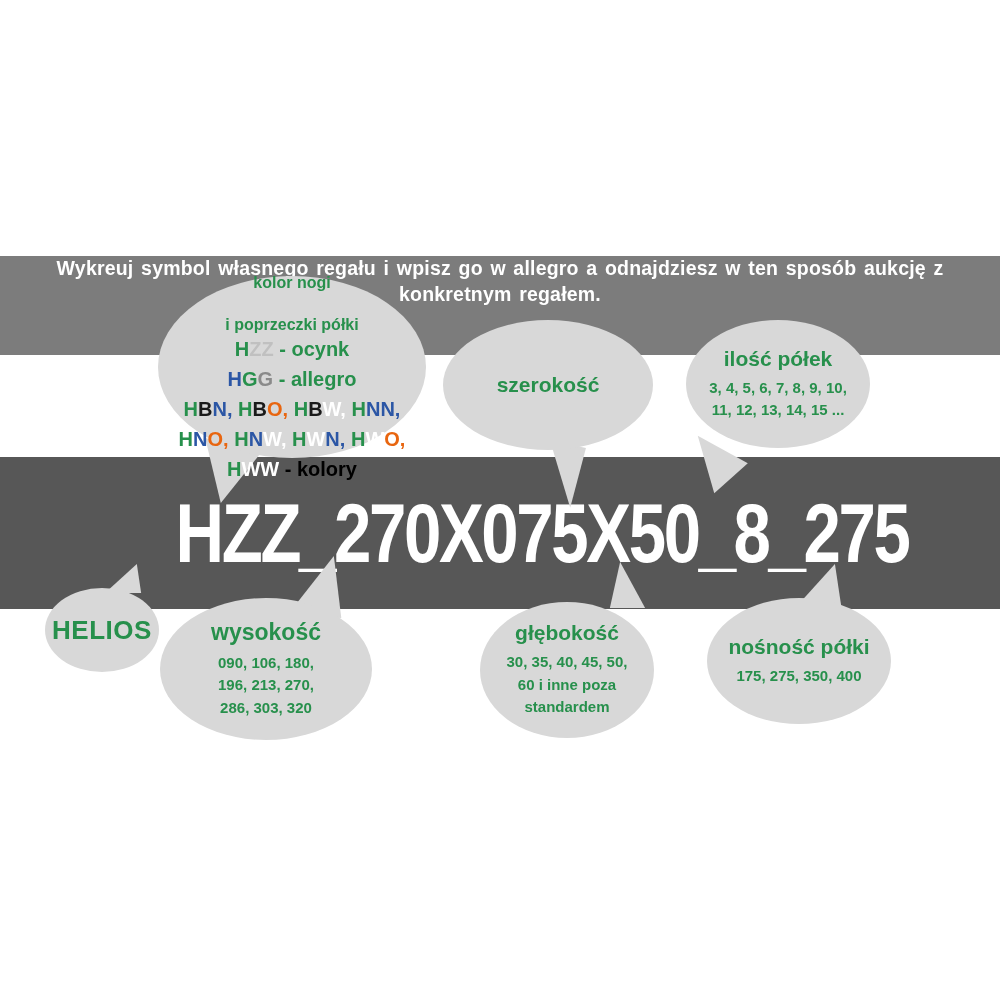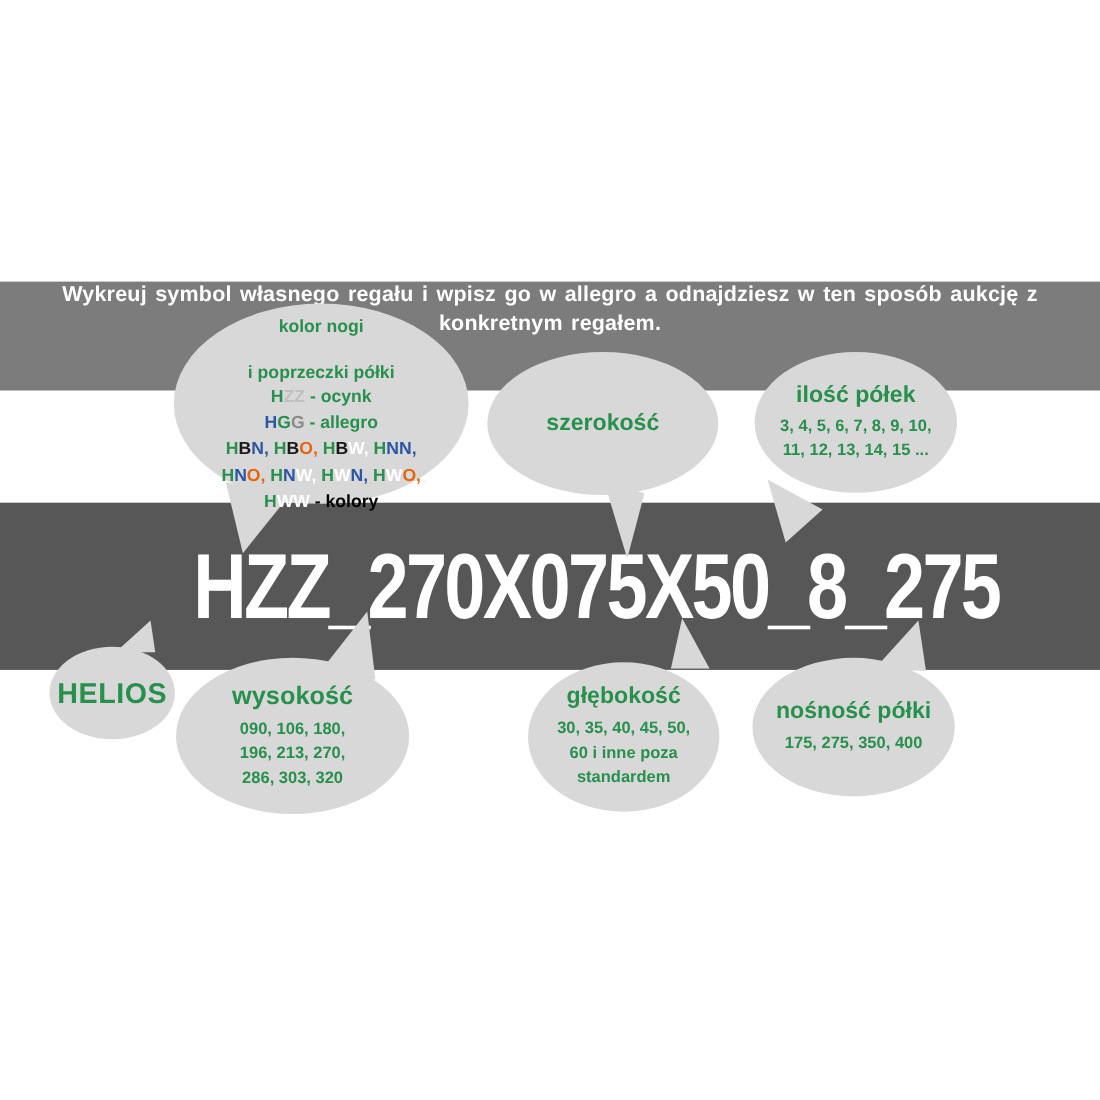--- a/index.html
+++ b/index.html
@@ -25,31 +25,31 @@
 
   
   .bubble{position:absolute;background:var(--bubble);border-radius:50%;z-index:4;
     display:flex;flex-direction:column;align-items:center;justify-content:center;text-align:center;}
   .tail{position:absolute;background:var(--bubble);z-index:3;}
   .b-title{color:var(--green);font-weight:700;}
   .b-line{color:var(--green);font-weight:700;}
 
   #bubble-kolor{left:158px;top:276px;width:268px;height:182px;}
   #bubble-kolor .b-title{font-size:16px;line-height:1.12;margin-top:24px;}
-  #bubble-kolor .code-line{font-size:16px;font-weight:700;line-height:1.5;white-space:nowrap;}
+  #bubble-kolor .code-line{font-size:20px;font-weight:700;line-height:1.5;white-space:nowrap;}
   #bubble-kolor .b-gap{height:7px;}
 
   #bubble-szerokosc{left:443px;top:320px;width:210px;height:130px;}
   #bubble-ilosc{left:686px;top:320px;width:184px;height:128px;}
   #bubble-helios{left:45px;top:588px;width:114px;height:84px;}
   #bubble-helios .b-title{font-size:26px;letter-spacing:.5px;}
   #bubble-wysokosc{left:160px;top:598px;width:212px;height:142px;}
   #bubble-wysokosc .b-title{font-size:23px;}
   #bubble-glebokosc{left:480px;top:602px;width:174px;height:136px;}
-  #bubble-nosnosc{left:684px;top:598px;width:184px;height:126px;}
+  #bubble-nosnosc{left:707px;top:598px;width:184px;height:126px;}
 
   .mid-title{font-size:21px;}
   .vals{font-size:15px;line-height:1.5;margin-top:6px;white-space:nowrap;}
 
   
   #tail-kolor{left:200px;top:436px;width:65px;height:69px;
     clip-path:polygon(8% 3%,95% 23%,32% 97%);}
   #tail-szerokosc{left:545px;top:438px;width:45px;height:72px;
     clip-path:polygon(11% 3%,91% 14%,56% 97%);}
   #tail-ilosc{left:695px;top:434px;width:55px;height:61px;

